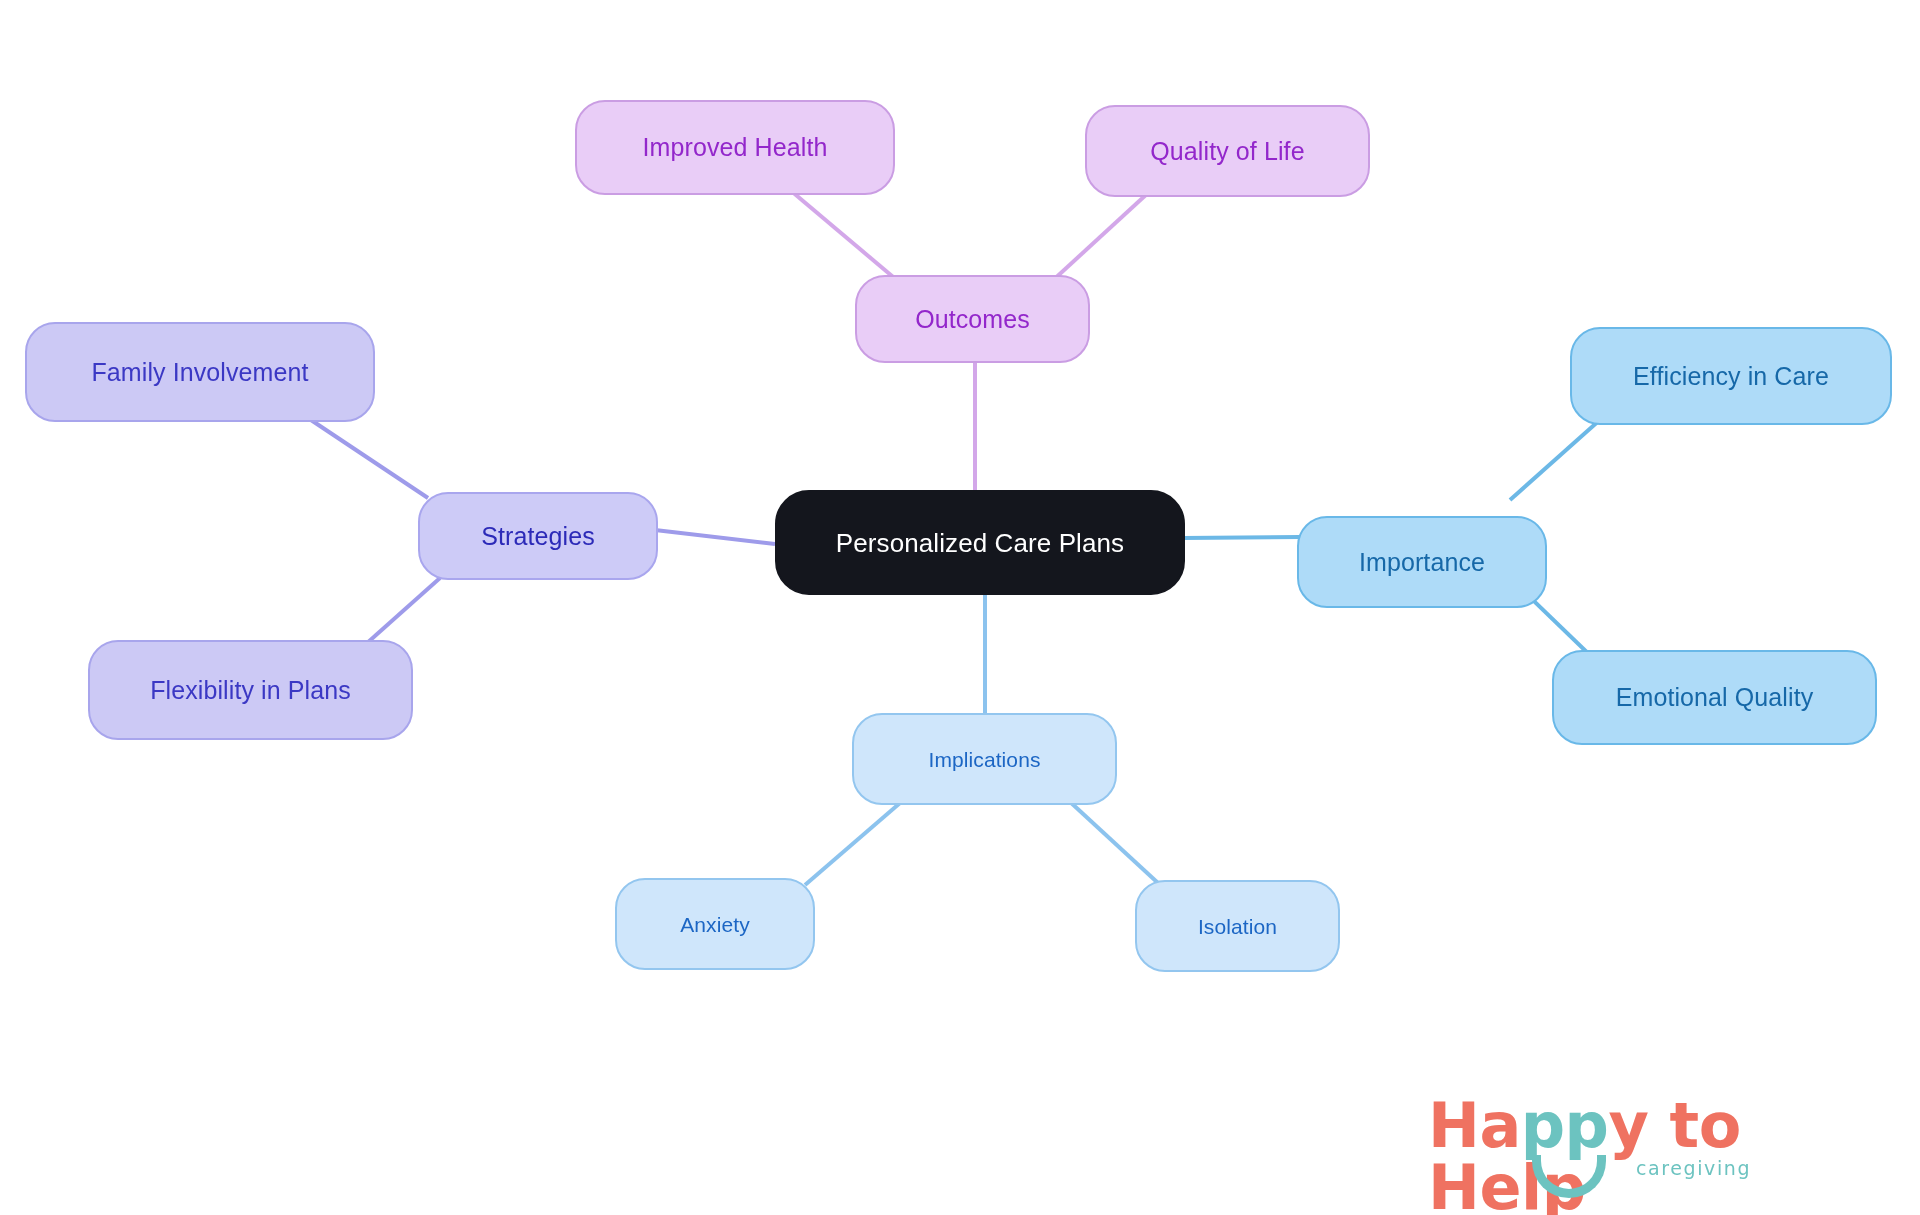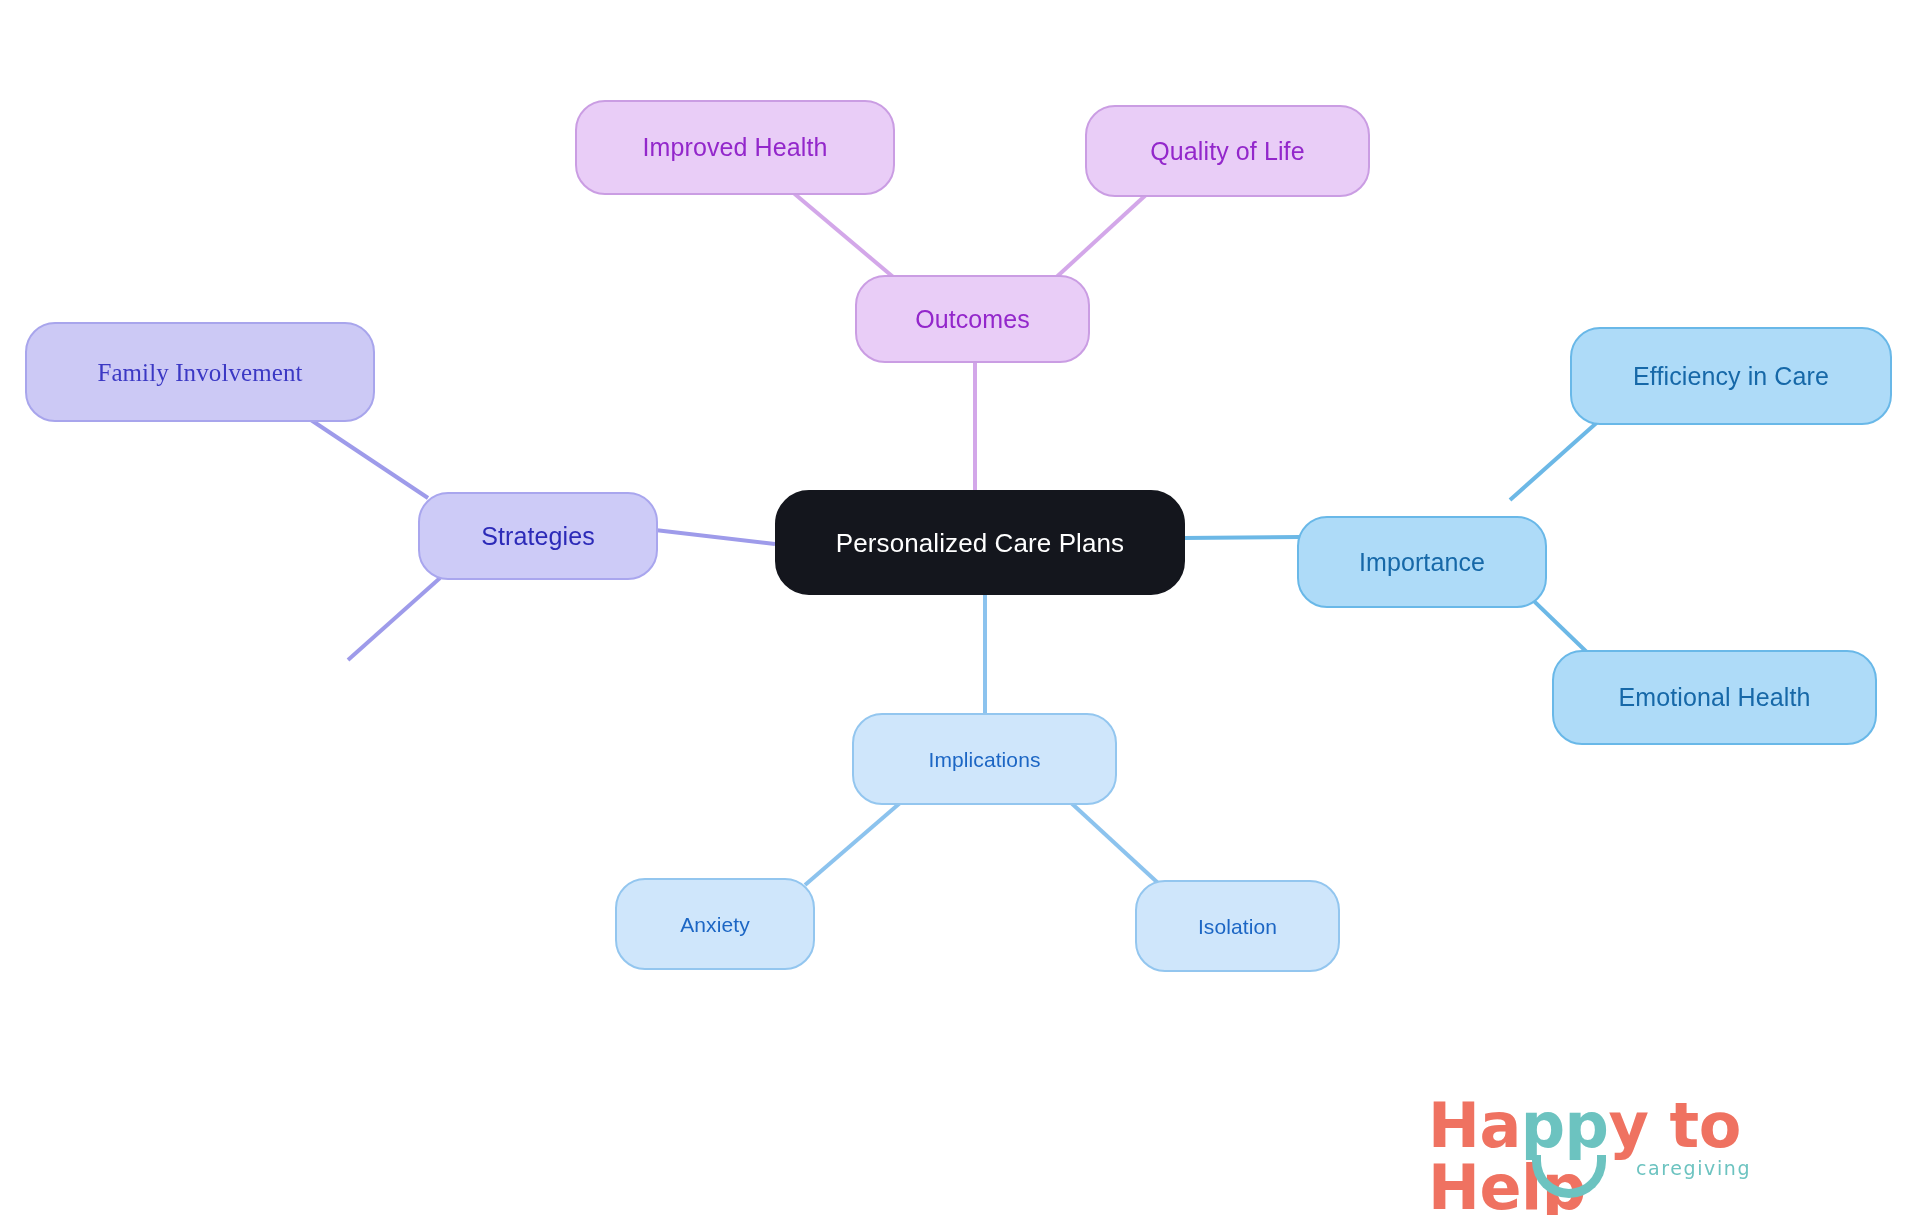--- a/index.html
+++ b/index.html
@@ -64,21 +64,20 @@
   .n-lav {
     background: #cdcbf7;
     border-color: #a9a6ee;
     color: #2c2ab8;
     font-size: 25px;
   }
   .n-lav-branch {
     background: #ccc9f5;
     border-color: #a8a5ec;
     color: #3b38c4;
-    font-family: Liberation Serif, serif;
   }
 
   
   .n-orc {
     background: #e9cdf7;
     border-color: #ca9de3;
     color: #9327cb;
     font-size: 25px;
   }
 
@@ -188,31 +187,34 @@
   </div>
 
   <div class="node n-lav" style="left:418px; top:492px; width:240px; height:88px;">
     <span class="node-label">Strategies</span>
   </div>
 
   <div class="node n-lav n-lav-branch" style="left:25px; top:322px; width:350px; height:100px;">
     <span class="node-label">Family Involvement</span>
   </div>
 
+  <div class="node n-lav n-lav-branch" style="left:88px; top:640px; width:325px; height:100px;">
+    <span class="node-label">Flexibility in Plans</span>
+  </div>
 
   <div class="node n-blu" style="left:1297px; top:492px; width:250px; height:92px;margin-top:24px;">
     <span class="node-label">Importance</span>
   </div>
 
   <div class="node n-blu" style="left:1570px; top:327px; width:322px; height:98px;">
     <span class="node-label">Efficiency in Care</span>
   </div>
 
   <div class="node n-blu" style="left:1552px; top:650px; width:325px; height:95px;">
-    <span class="node-label">Emotional Health</span>
+    <span class="node-label">Emotional Quality</span>
   </div>
 
   <div class="node n-blu2" style="left:852px; top:713px; width:265px; height:92px;">
     <span class="node-label">Implications</span>
   </div>
 
   <div class="node n-blu2" style="left:615px; top:878px; width:200px; height:92px;">
     <span class="node-label">Anxiety</span>
   </div>
 

